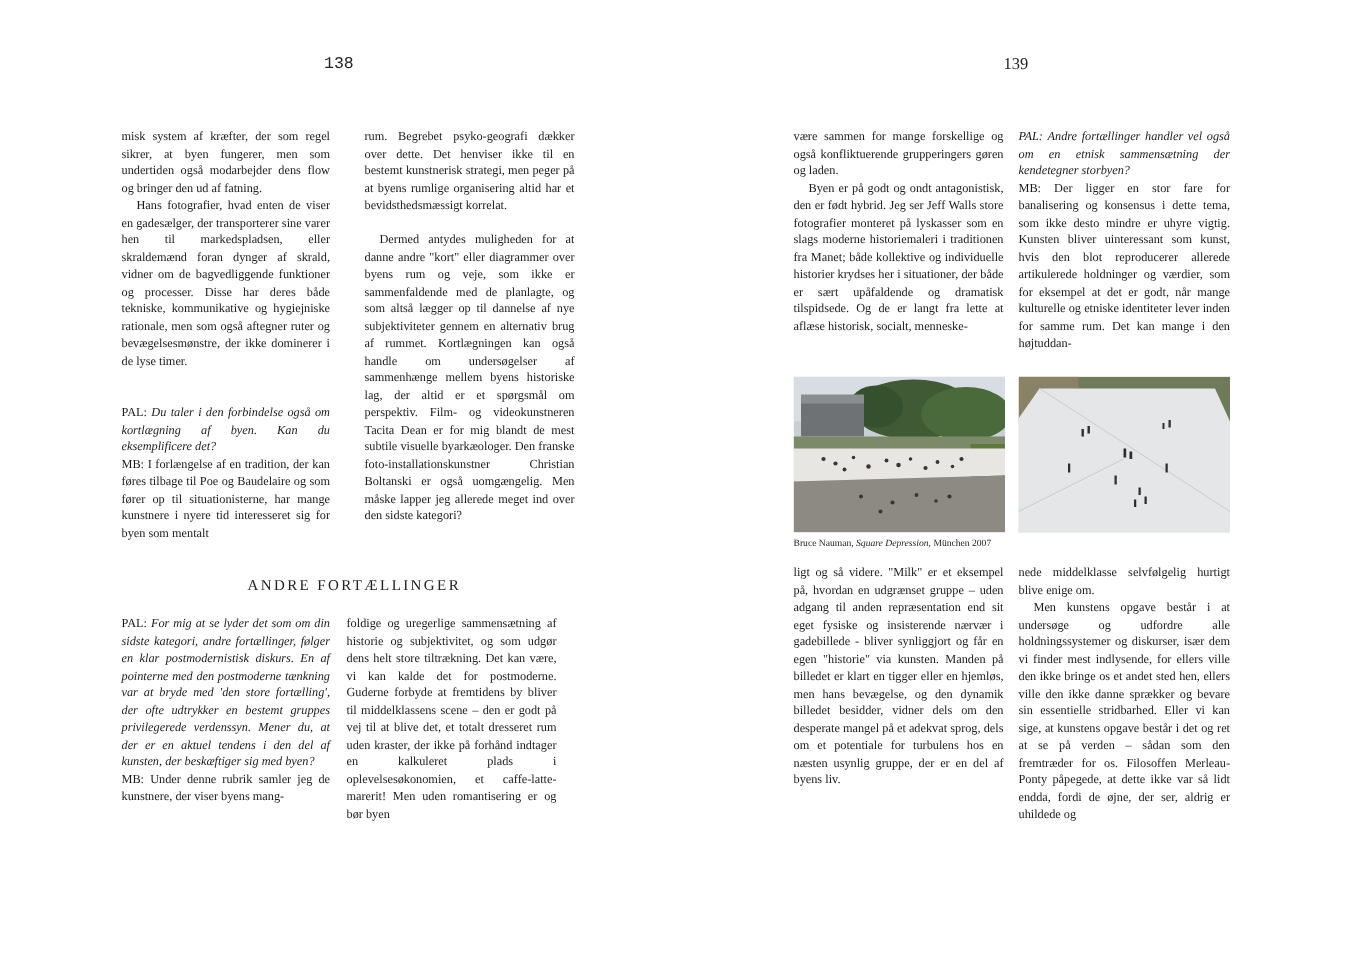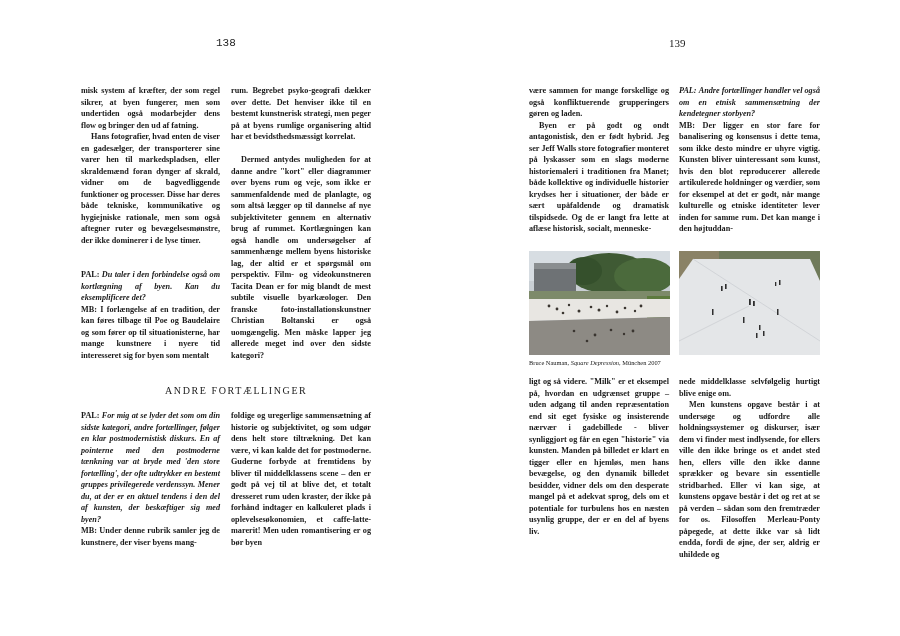--- a/index.html
+++ b/index.html
@@ -2,21 +2,21 @@
 <html><head>
 <meta charset="utf-8">
 <style>
   html, body { margin:0; padding:0; }
   body { width:900px; height:636px; background:#ffffff; position:relative; overflow:hidden;
          font-family:"Liberation Serif","DejaVu Serif",serif; color:#1a1a1a; }
   .page { position:absolute; top:0; height:636px; width:450px; }
   .page.left { left:0; }
   .page.right { left:450px; }
   .pagenum { position:absolute; top:37px; font-size:11px; color:#222; }
-  .col { position:absolute; font-size:8.2px; line-height:11.5px; text-align:justify; hyphens:auto;font-weight:bold; }
+  .col { position:absolute; font-size:8.2px; line-height:11.5px; text-align:justify; hyphens:auto; }
   .col p { margin:0; }
   .col p.ind { text-indent:10px; }
   .col p.gap { margin-top:23px; }
   .ital { font-style:italic; }
   .heading { position:absolute; left:165px; top:385px; font-size:10px; letter-spacing:1.6px; color:#222; }
   .photo { position:absolute; overflow:hidden; }
   .caption { position:absolute; font-size:6.4px; color:#222; white-space:nowrap; }
   .caption i { font-style:italic; }
 </style>
 </head>
@@ -28,21 +28,21 @@
   <div class="col" style="left:81px; top:85px; width:139px;">
     <p>misk system af kræfter, der som regel sikrer, at byen fungerer, men som undertiden også modarbejder dens flow og bringer den ud af fatning.</p>
     <p class="ind">Hans fotografier, hvad enten de viser en gadesælger, der transporterer sine varer hen til markedspladsen, eller skraldemænd foran dynger af skrald, vidner om de bagvedliggende funktioner og processer. Disse har deres både tekniske, kommunikative og hygiejniske rationale, men som også aftegner ruter og bevægelsesmønstre, der ikke dominerer i de lyse timer.</p>
     <p class="gap">
       <span>PAL:</span>
       <span class="ital">Du taler i den forbindelse også om kortlægning af byen. Kan du eksemplificere det?</span>
     </p>
     <p>MB: I forlængelse af en tradition, der kan føres tilbage til Poe og Baudelaire og som fører op til situationisterne, har mange kunstnere i nyere tid interesseret sig for byen som mentalt</p>
   </div>
 
-  <div class="col" style="left:231px; top:85px; width:140px;">
+  <div class="col" style="left:243px; top:85px; width:140px;">
     <p>rum. Begrebet psyko-geografi dækker over dette. Det henviser ikke til en bestemt kunstnerisk strategi, men peger på at byens rumlige organisering altid har et bevidsthedsmæssigt korrelat.</p>
     <p class="ind" style="margin-top:11.5px;">Dermed antydes muligheden for at danne andre "kort" eller diagrammer over byens rum og veje, som ikke er sammenfaldende med de planlagte, og som altså lægger op til dannelse af nye subjektiviteter gennem en alternativ brug af rummet. Kortlægningen kan også handle om undersøgelser af sammenhænge mellem byens historiske lag, der altid er et spørgsmål om perspektiv. Film- og videokunstneren Tacita Dean er for mig blandt de mest subtile visuelle byarkæologer. Den franske foto-installationskunstner Christian Boltanski er også uomgængelig. Men måske lapper jeg allerede meget ind over den sidste kategori?</p>
   </div>
 
   <div class="heading">ANDRE FORTÆLLINGER</div>
 
   <div class="col" style="left:81px; top:410px; width:139px;">
     <p>
       <span>PAL:</span>
       <span class="ital">For mig at se lyder det som om din sidste kategori, andre fortællinger, følger en klar postmodernistisk diskurs. En af pointerne med den postmoderne tænkning var at bryde med 'den store fortælling', der ofte udtrykker en bestemt gruppes privilegerede verdenssyn. Mener du, at der er en aktuel tendens i den del af kunsten, der beskæftiger sig med byen?</span>

